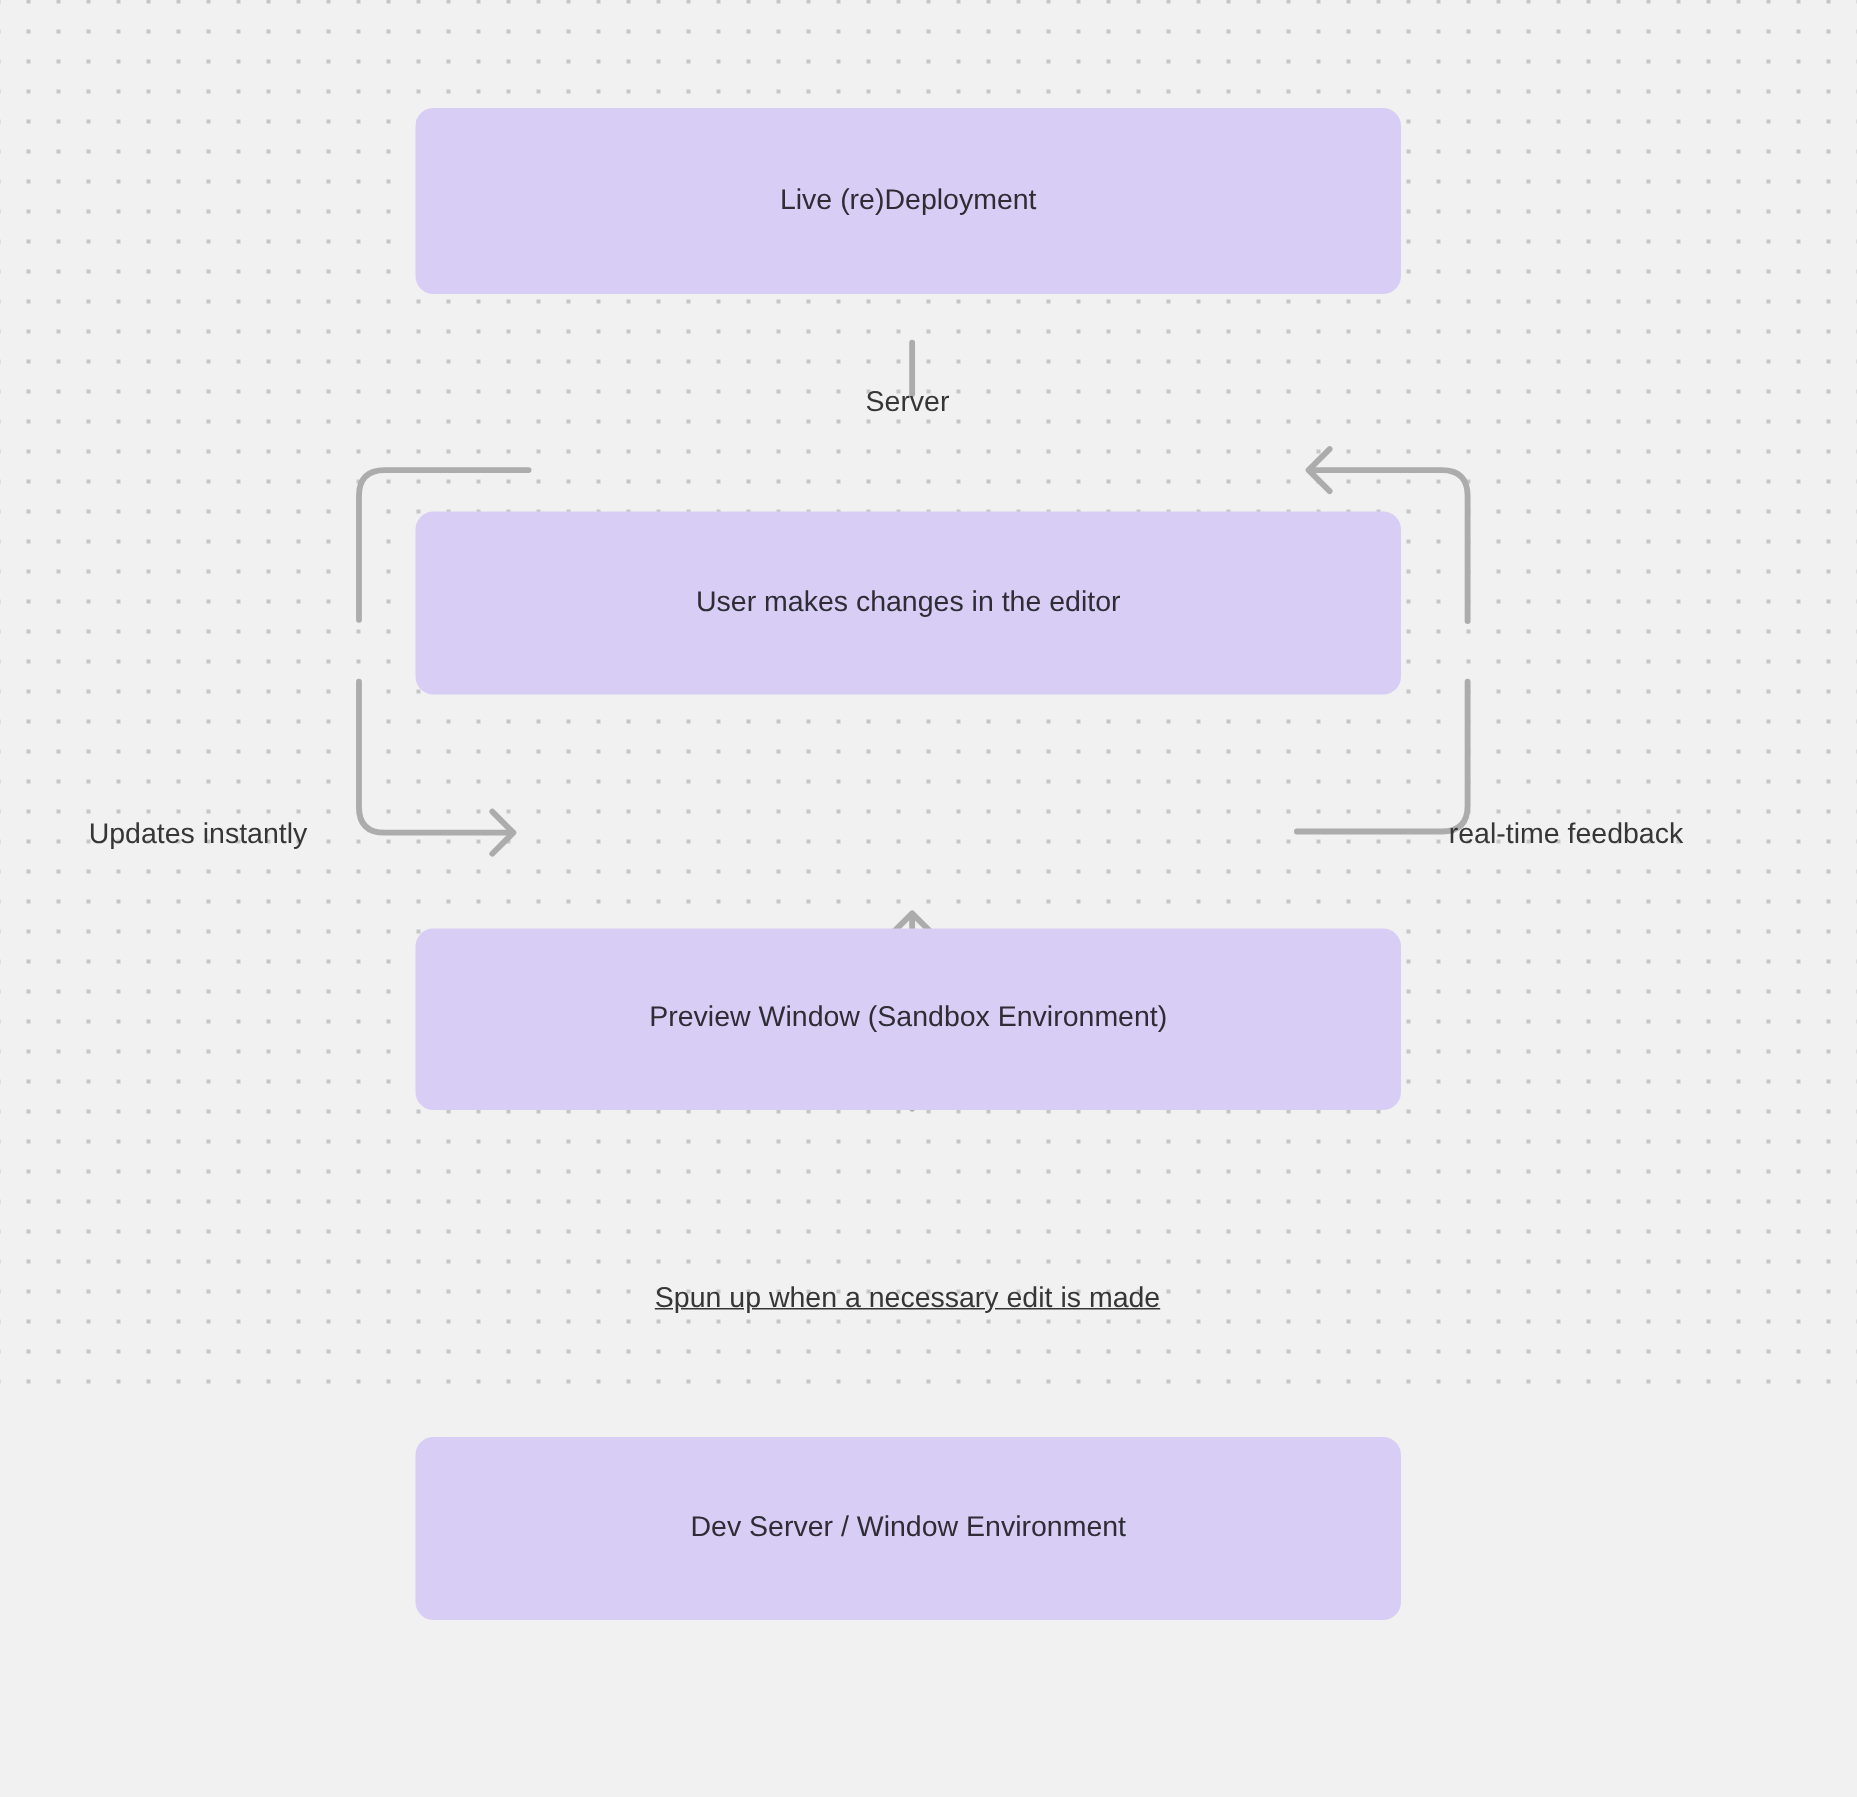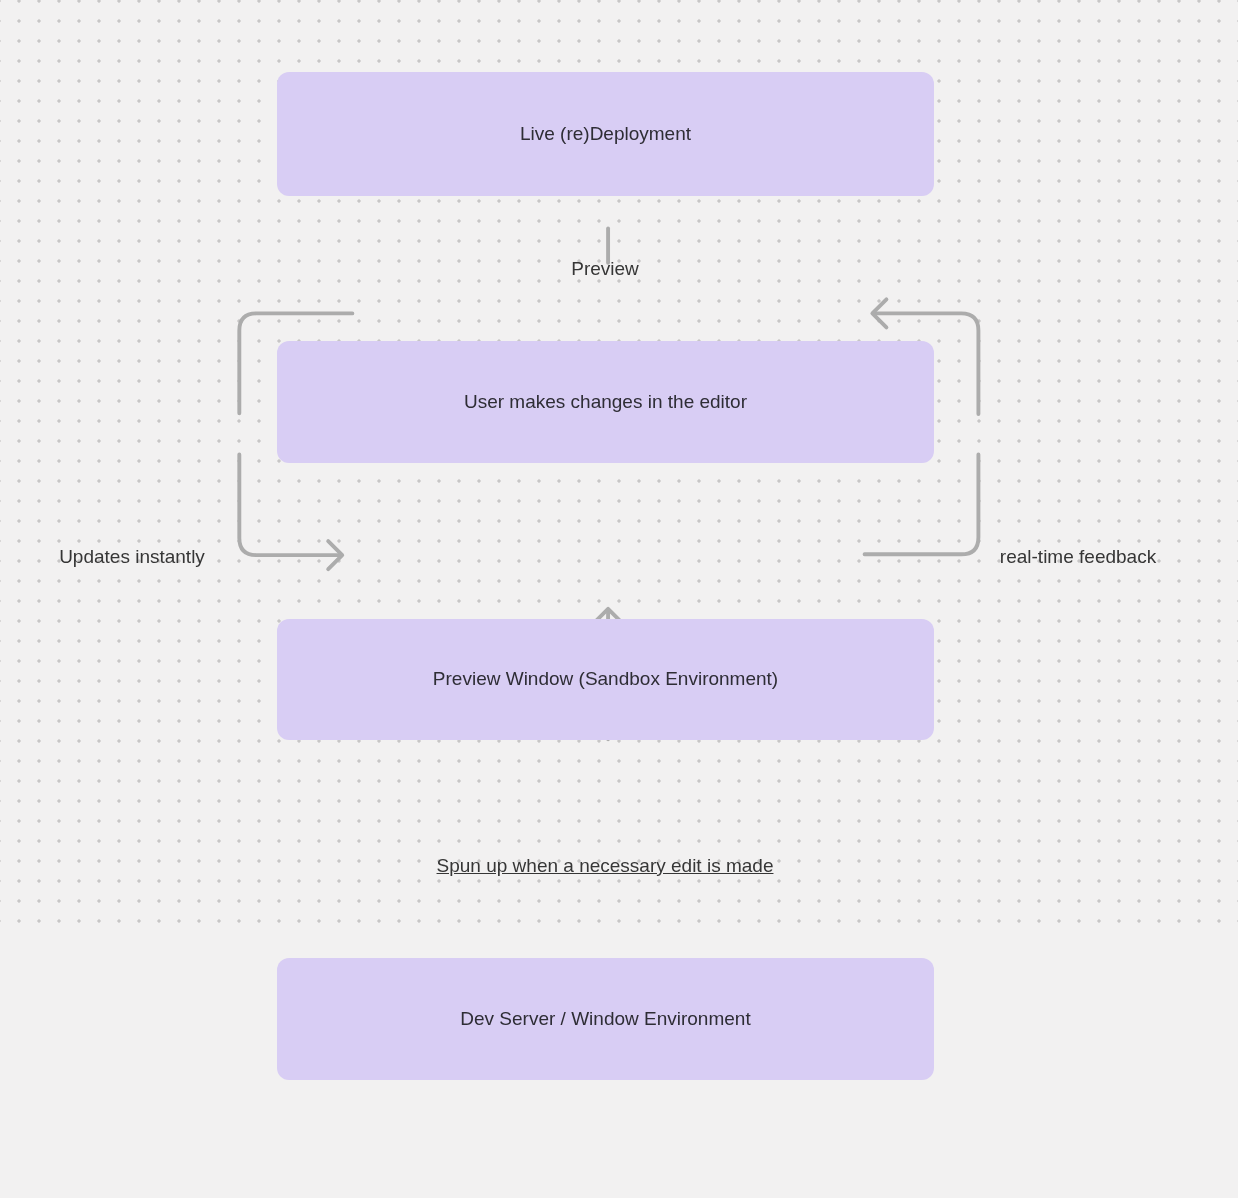--- a/index.html
+++ b/index.html
@@ -61,21 +61,21 @@
   .node-devserver { top: 958px; height: 122px; }
   .edge-label {
     position: absolute;
     transform: translate(-50%, -50%);
     color: var(--label-text);
     font-size: 19px;
     white-space: nowrap;
   }
   .label-publish  { left: 605px;  top: 269px; }
   .label-updates  { left: 132px;  top: 557px; text-align: right; }
-  .label-feedback { left: 1078px; top: 557px; }
+  .label-feedback { left: 1044px; top: 557px; }
   .label-spunup   { left: 605px;  top: 866px; text-decoration: underline; }
 </style>
 </head>
 <body>
 
 <div class="canvas">
 
   <svg class="connectors" viewBox="0 0 1238 1198" xmlns="http://www.w3.org/2000/svg">
 
     <g>
@@ -113,18 +113,18 @@
   </div>
 
   <div class="node node-preview">
     <span>Preview Window (Sandbox Environment)</span>
   </div>
 
   <div class="node node-devserver">
     <span>Dev Server / Window Environment</span>
   </div>
 
-  <div class="edge-label label-publish">Preview</div>
+  <div class="edge-label label-publish">Server</div>
   <div class="edge-label label-updates">Updates instantly</div>
   <div class="edge-label label-feedback">real-time feedback</div>
   <div class="edge-label label-spunup">Spun up when a necessary edit is made</div>
 
 </div>
 
 </body></html>

